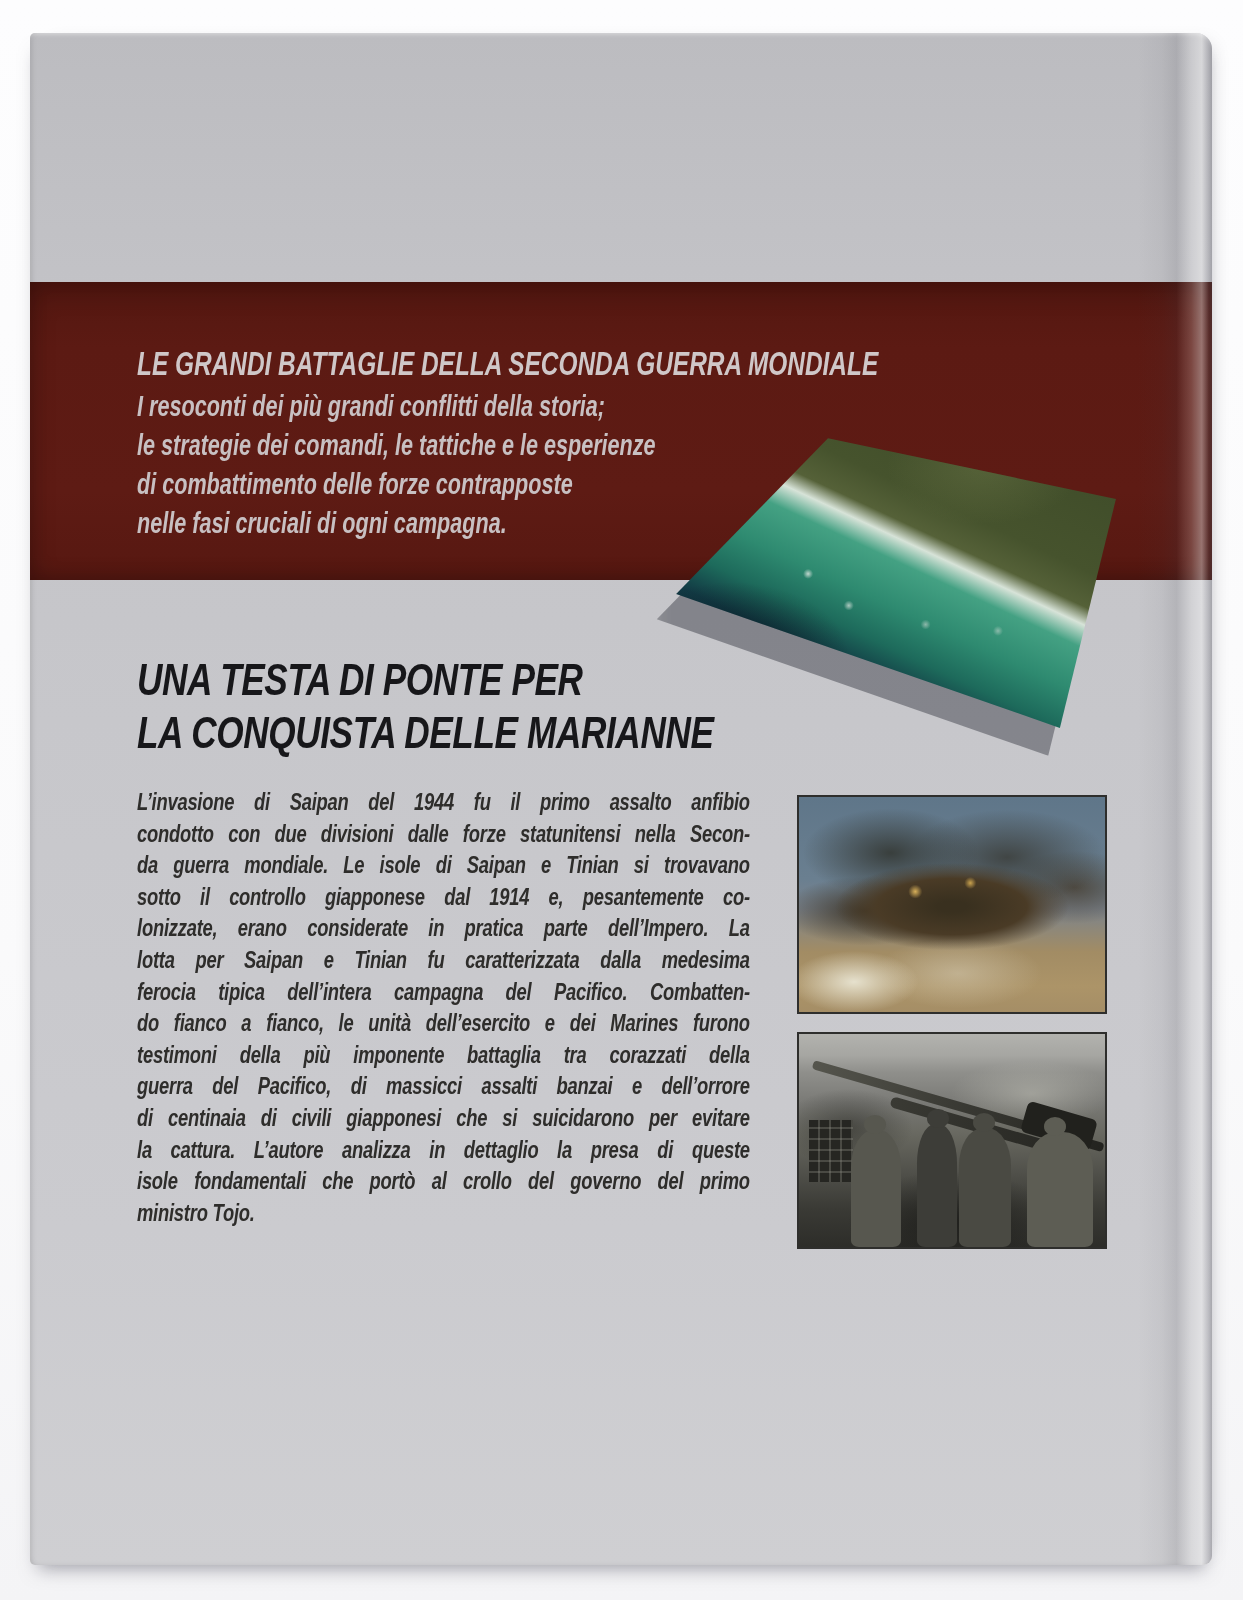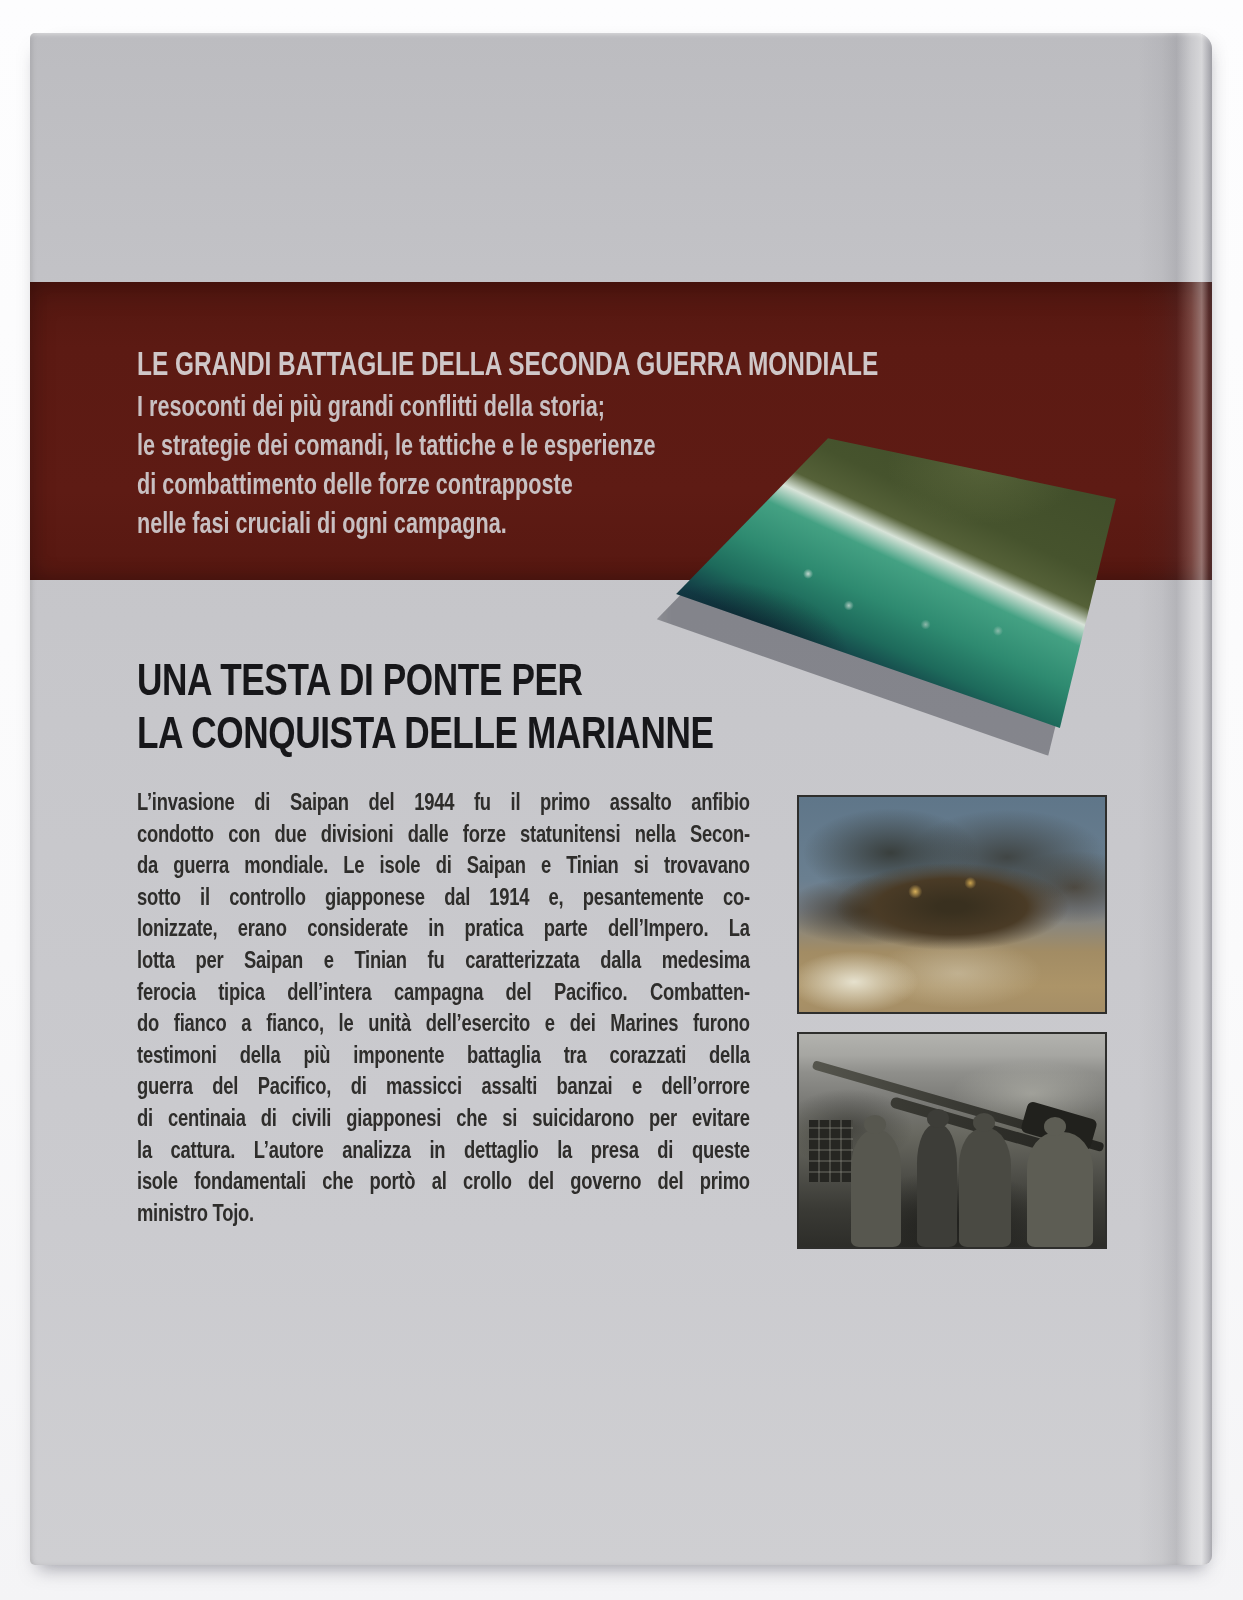--- a/index.html
+++ b/index.html
@@ -8,20 +8,21 @@
     background:linear-gradient(180deg,#fdfdfe 0%,#fafafb 60%,#f4f4f6 100%);
     font-family:"Liberation Sans","DejaVu Sans",sans-serif;
   }
   
   .book{
     position:absolute;left:30px;top:33px;width:1182px;height:1532px;
     background:linear-gradient(180deg,#bcbcc0 0%,#c3c3c7 18%,#c7c7cb 45%,#cbcbcf 78%,#cfcfd2 100%);
     border-radius:5px 16px 9px 5px;
     box-shadow:0 12px 18px -8px rgba(85,85,100,.50),10px 0 20px -14px rgba(85,85,100,.28),
                inset 3px 0 6px -3px rgba(0,0,0,.22), inset 0 3px 4px -2px rgba(255,255,255,.65);
+    font-style:italic;
   }
   
   .fore-edge{
     position:absolute;top:0;right:0;bottom:0;width:74px;z-index:9;pointer-events:none;
     border-radius:0 16px 9px 0;
     background:linear-gradient(to right,
       rgba(70,70,80,0) 0%,rgba(70,70,80,.05) 32%,rgba(70,70,80,.14) 52%,
       rgba(255,255,255,.20) 72%,rgba(255,255,255,.40) 86%,
       rgba(120,120,132,.22) 96%,rgba(88,88,100,.34) 100%);
   }

